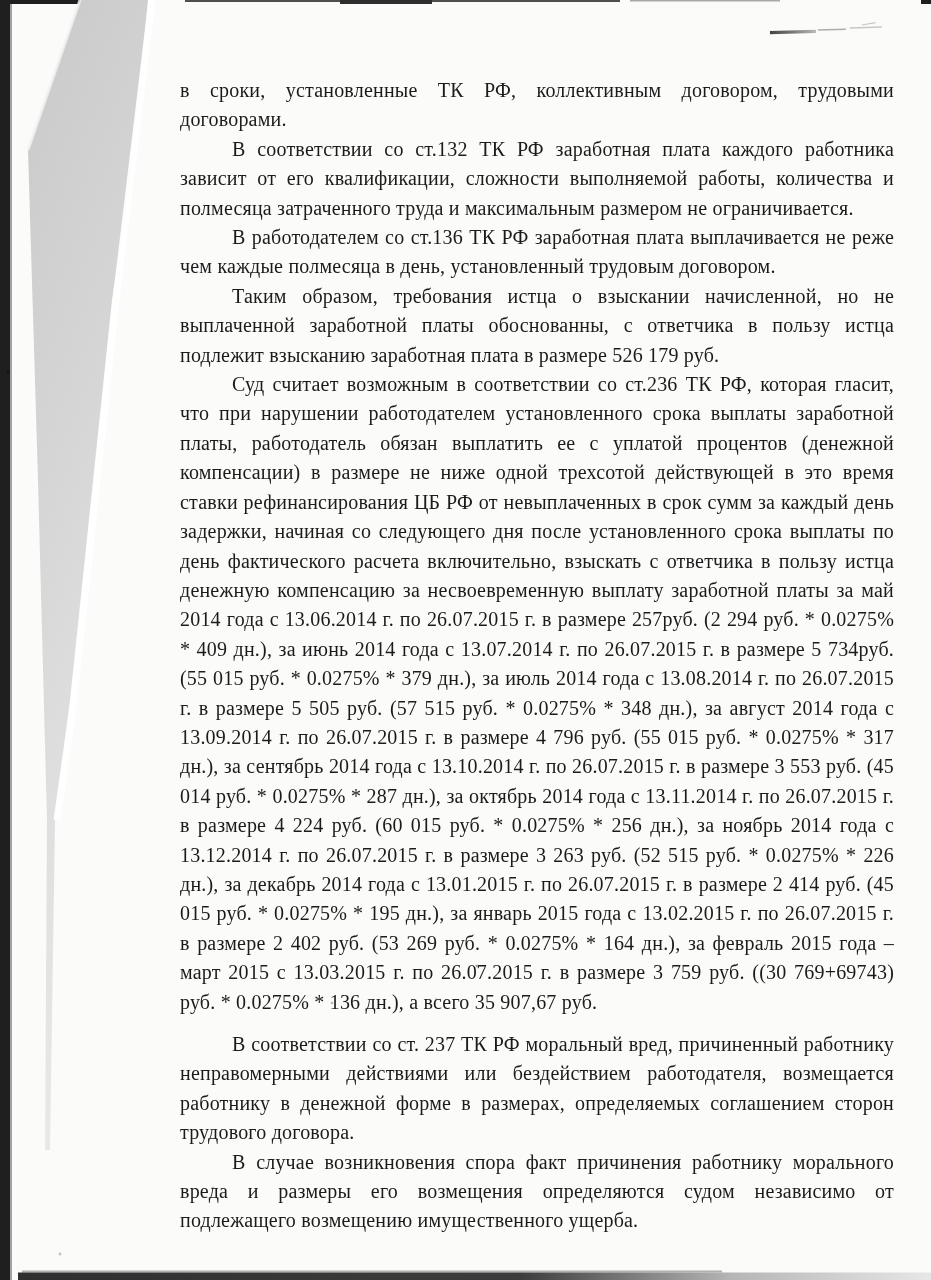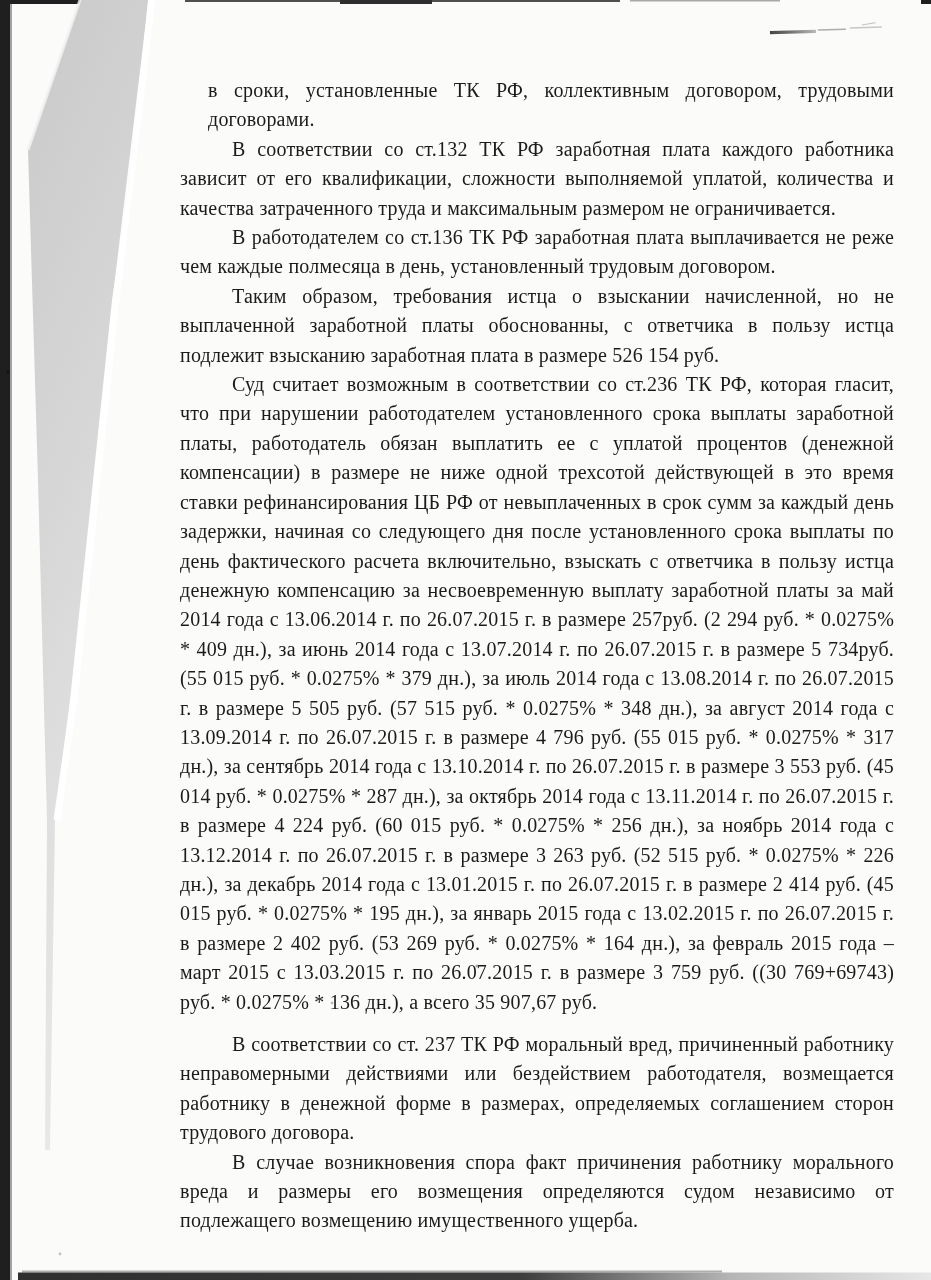--- a/index.html
+++ b/index.html
@@ -37,21 +37,20 @@
     letter-spacing: 0.2px;
   }
   #text-block p {
     margin: 0;
     padding: 0;
     text-indent: 52px;
     text-align-last: left;
   }
   #text-block p.no-indent {
     text-indent: 0;
-    margin-left: 28px;
   }
   #text-block p.gap-before {
     margin-top: 13px;
   }
 </style>
 </head>
 <body>
 
 <div id="scan-root">
 
@@ -111,21 +110,21 @@
       <circle cx="332" cy="1003" r="1.3" opacity="0.6"></circle>
       <circle cx="436" cy="999" r="1.1" opacity="0.5"></circle>
       <circle cx="213" cy="1188" r="1.5" opacity="0.55"></circle>
       <circle cx="60" cy="1254" r="1.4" opacity="0.5"></circle>
       <circle cx="8" cy="372" r="1.6" fill="#111" opacity="0.9"></circle>
     </g>
   </svg>
 
   <div id="text-block">
     <p class="no-indent">в сроки, установленные ТК РФ, коллективным договором, трудовыми договорами.</p>
-    <p>В соответствии со ст.132 ТК РФ заработная плата каждого работника зависит от его квалификации, сложности выполняемой уплатой, количества и качества затраченного труда и максимальным размером не ограничивается.</p>
+    <p>В соответствии со ст.132 ТК РФ заработная плата каждого работника зависит от его квалификации, сложности выполняемой работы, количества и полмесяца затраченного труда и максимальным размером не ограничивается.</p>
     <p>В работодателем со ст.136 ТК РФ заработная плата выплачивается не реже чем каждые полмесяца в день, установленный трудовым договором.</p>
-    <p>Таким образом, требования истца о взыскании начисленной, но не выплаченной заработной платы обоснованны, с ответчика в пользу истца подлежит взысканию заработная плата в размере 526 154 руб.</p>
+    <p>Таким образом, требования истца о взыскании начисленной, но не выплаченной заработной платы обоснованны, с ответчика в пользу истца подлежит взысканию заработная плата в размере 526 179 руб.</p>
     <p>Суд считает возможным в соответствии со ст.236 ТК РФ, которая гласит, что при нарушении работодателем установленного срока выплаты заработной платы, работодатель обязан выплатить ее с уплатой процентов (денежной компенсации) в размере не ниже одной трехсотой действующей в это время ставки рефинансирования ЦБ РФ от невыплаченных в срок сумм за каждый день задержки, начиная со следующего дня после установленного срока выплаты по день фактического расчета включительно, взыскать с ответчика в пользу истца денежную компенсацию за несвоевременную выплату заработной платы за май 2014 года с 13.06.2014 г. по 26.07.2015 г. в размере 257руб. (2 294 руб. * 0.0275% * 409 дн.),  за июнь 2014 года с 13.07.2014 г. по 26.07.2015 г. в размере 5 734руб. (55 015 руб. * 0.0275% * 379 дн.),  за июль 2014 года с 13.08.2014 г. по 26.07.2015 г. в размере 5 505 руб. (57 515 руб. * 0.0275% * 348 дн.),  за август 2014 года с 13.09.2014 г. по 26.07.2015 г. в размере 4 796 руб. (55 015 руб. * 0.0275% * 317 дн.),  за сентябрь 2014 года с 13.10.2014 г. по 26.07.2015 г. в размере 3 553 руб. (45 014 руб. * 0.0275% * 287 дн.),  за октябрь 2014 года с 13.11.2014 г. по 26.07.2015 г. в размере 4 224 руб. (60 015 руб. * 0.0275% * 256 дн.),  за ноябрь 2014 года с 13.12.2014 г. по 26.07.2015 г. в размере 3 263 руб. (52 515 руб. * 0.0275% * 226 дн.),  за декабрь 2014 года с 13.01.2015 г. по 26.07.2015 г. в размере 2 414 руб. (45 015 руб. * 0.0275% * 195 дн.), за январь 2015 года с 13.02.2015 г. по 26.07.2015 г. в размере 2 402 руб. (53 269 руб. * 0.0275% * 164 дн.),  за февраль 2015 года – март 2015 с 13.03.2015 г. по 26.07.2015 г. в размере 3 759 руб. ((30 769+69743) руб. * 0.0275% * 136 дн.),  а всего 35 907,67 руб.</p>
     <p class="gap-before">В соответствии со ст. 237 ТК РФ моральный вред, причиненный работнику неправомерными действиями или бездействием работодателя, возмещается работнику в денежной форме в размерах, определяемых соглашением сторон трудового договора.</p>
     <p>В случае возникновения спора факт причинения работнику морального вреда и размеры его возмещения определяются судом независимо от подлежащего возмещению имущественного ущерба.</p>
   </div>
 
 </div>
 
 </body></html>

